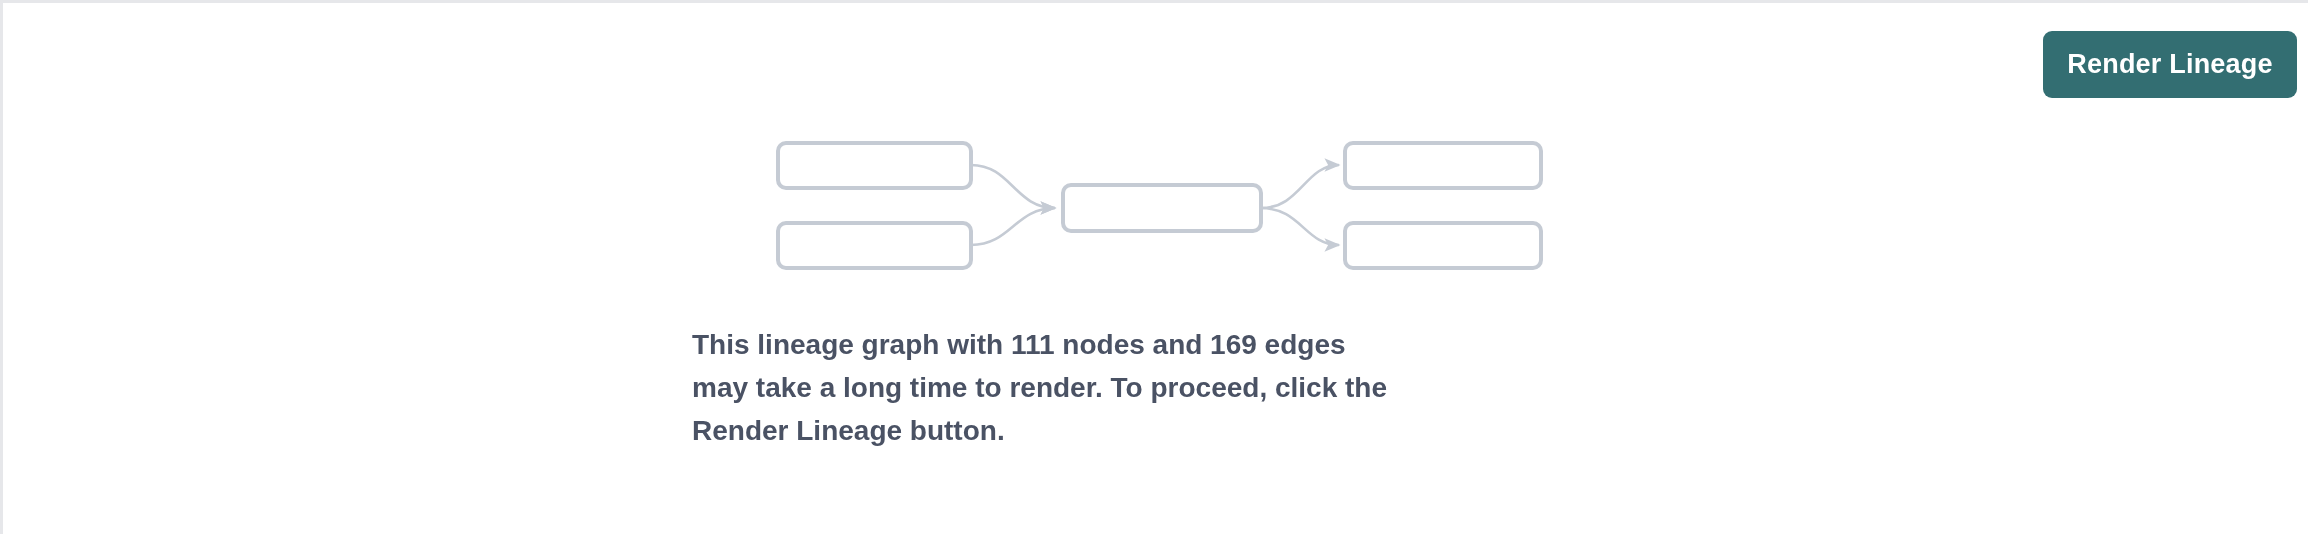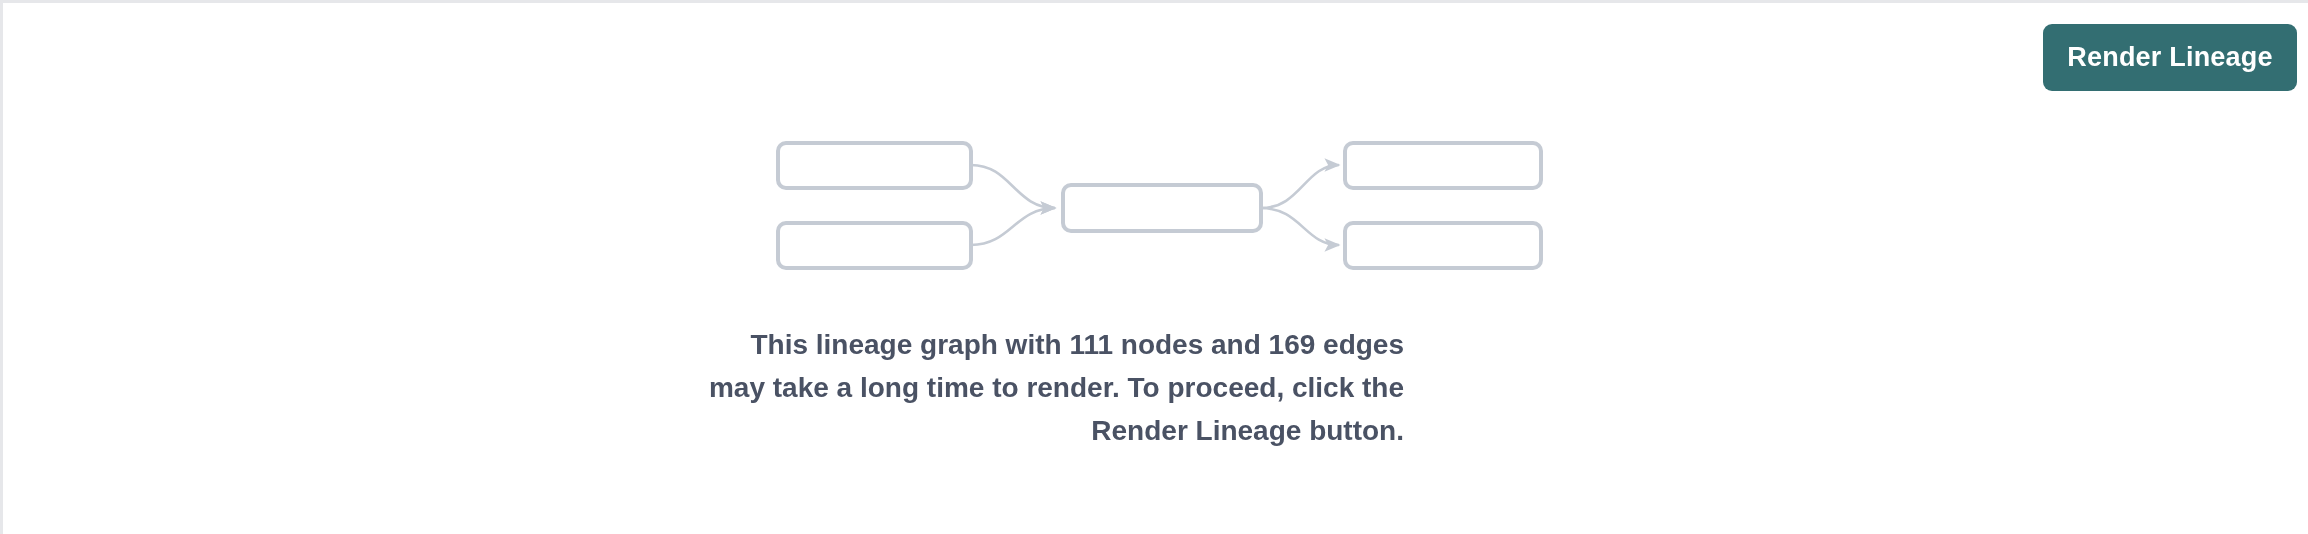--- a/index.html
+++ b/index.html
@@ -22,21 +22,21 @@
     background: #ffffff;
     box-sizing: border-box;
     border-top: 3px solid #e6e7ea;
     border-left: 3px solid #e6e7ea;
   }
 
   
   .render-button {
     position: absolute;
     left: 2040px;
-    top: 21px;
+    top: 28px;
     width: 254px;
     height: 67px;
     background: #336e72;
     color: #ffffff;
     border: none;
     border-radius: 9px;
     font-family: "Liberation Sans", sans-serif;
     font-size: 27px;
     font-weight: bold;
     letter-spacing: 0.2px;
@@ -75,21 +75,21 @@
   .ph-arrow {
     fill: #c5cbd4;
   }
 
   
   .warning-message {
     position: absolute;
     left: 689px;
     top: 320px;
     width: 712px;
-    text-align: right;
+    text-align: left;
     font-family: "Liberation Sans", sans-serif;
     font-size: 28px;
     font-weight: bold;
     line-height: 43px;
     color: #4a5264;
   }
 </style>
 </head>
 <body>
 

